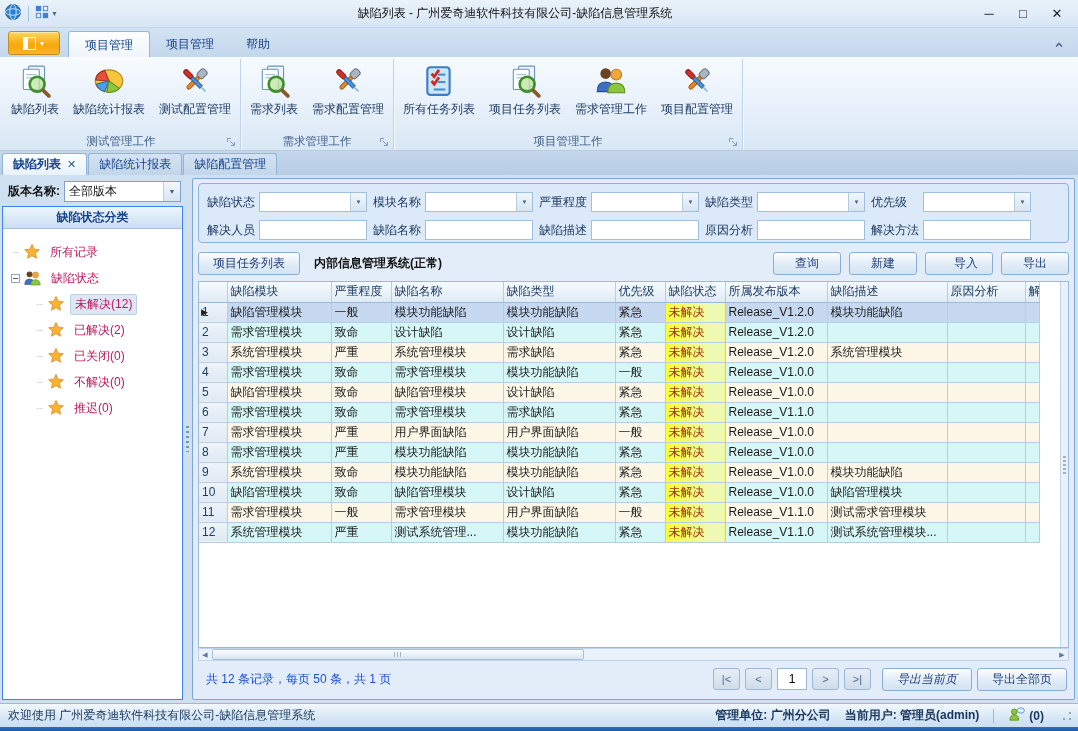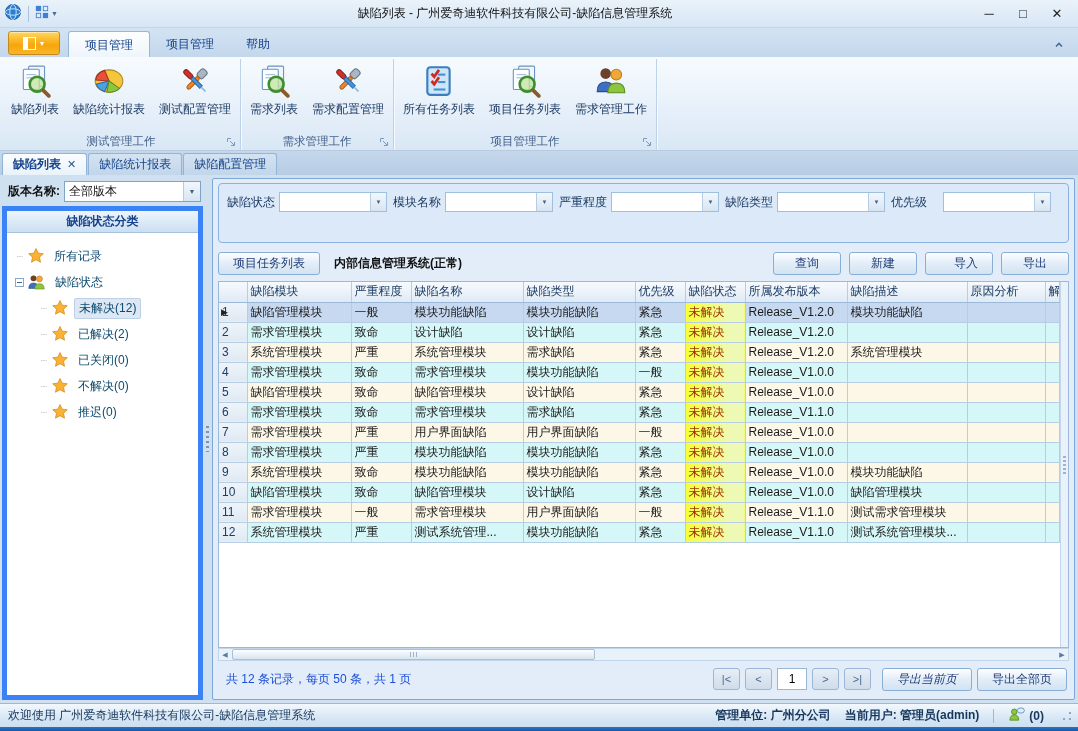--- a/index.html
+++ b/index.html
@@ -42,33 +42,33 @@
   .doctabs { height:24px; background:linear-gradient(#c4d7eb,#b7cde5); display:flex; align-items:flex-end; padding:0 2px; }
   .dtab { height:22px; display:flex; align-items:center; gap:6px; padding:0 10px; margin-right:1px;
           background:linear-gradient(#d4e3f2,#c2d6ea); border:1px solid #93b4d6; border-bottom:none; border-radius:3px 3px 0 0; color:#15428b; }
   .dtab.active { background:linear-gradient(#fbfdff,#e9f2fb); font-weight:bold; }
   .dtab .close { color:#2d5988; font-size:11px; font-weight:bold; }
 
   
   .main { flex:1; display:flex; background:#cfe0f1; padding:3px 3px 3px 2px; min-height:0; }
 
   
-  .sidebar { width:201px; display:flex; flex-direction:column; }
+  .sidebar { width:181px; display:flex; flex-direction:column; }
   .vrow { height:28px; display:flex; align-items:center; padding:2px 2px 4px 6px; }
   .vrow .vlabel { font-weight:bold; color:#111; margin-right:4px; white-space:nowrap; }
   .combo { flex:1; height:21px; background:#fff; border:1px solid #7ea2c8; display:flex; align-items:center; }
   .combo .cval { flex:1; padding-left:4px; color:#111; }
   .combo .cbtn { width:17px; height:100%; border-left:1px solid #b7cde4; background:linear-gradient(#f2f7fc,#d7e5f2); display:flex; align-items:center; justify-content:center; font-size:7px; color:#44618a; }
-  .sidepanel { flex:1; border:5px solid #3b82f6; background:#fff; display:flex; flex-direction:column; min-height:0; }
+  .sidepanel { flex:1; border:1px solid #3b82f6; background:#fff; display:flex; flex-direction:column; min-height:0; }
   .sphead { height:22px; background:linear-gradient(#eef5fc,#cbdff2); border-bottom:1px solid #a7c2dd; display:flex; align-items:center; justify-content:center; color:#15428b; font-weight:bold; }
   .tree { flex:1; padding:10px 4px 4px 10px; overflow:hidden; }
   .titem { height:26px; display:flex; align-items:center; gap:5px; position:relative; }
   .titem .tconn { color:#b9b9b9; font-size:10px; letter-spacing:-1px; }
   .titem.lvl2 { padding-left:24px; }
-  .titem .tlabel { padding:1px 4px; color:#0c4a6e; white-space:nowrap; }
+  .titem .tlabel { padding:1px 4px; color:#be185d; white-space:nowrap; }
   .titem.selected .tlabel { background:#dde8f4; border:1px solid #bcd0e6; border-radius:2px; }
   .titem svg.star { width:18px; height:18px; }
   .titem svg.ppl { width:19px; height:19px; }
   .expander { position:absolute; left:8px; width:9px; height:9px; border:1px solid #8aa8c8; background:#fff; }
   .expander::after { content:""; position:absolute; left:1px; right:1px; top:3px; height:1px; background:#44618a; }
 
   
   .splitter { width:9px; display:flex; align-items:center; justify-content:center; }
   .splitter .grip { width:3px; height:26px; background:repeating-linear-gradient(#7a94b4 0 2px, transparent 2px 5px); }
 
@@ -285,20 +285,34 @@
             </div>
             <div class="rbtn">
               <svg viewBox="0 0 32 32">
                 <circle cx="11" cy="9" r="5" fill="#6b4226"></circle>
                 <path d="M3 26 q0-9 8-9 q8 0 8 9 z" fill="#3f6fc4" stroke="#2a4a8a"></path>
                 <circle cx="21" cy="10" r="5" fill="#f0a83a" stroke="#c27d18"></circle>
                 <path d="M13 27 q0-9 8-9 q8 0 8 9 z" fill="#8cc63f" stroke="#5a8f1f"></path>
               </svg>
               <span class="blabel">需求管理工作</span>
             </div>
+            <div class="rbtn">
+              <svg viewBox="0 0 32 32">
+                <g transform="rotate(45 16 16)">
+                  <rect x="12.5" y="2" width="7" height="9" rx="2.5" fill="#aab6c2" stroke="#6a7684"></rect>
+                  <rect x="14.3" y="11" width="3.4" height="15" rx="1.7" fill="#e8882a" stroke="#b05f12"></rect>
+                </g>
+                <g transform="rotate(-45 16 16)">
+                  <rect x="13.8" y="2" width="4.4" height="10" rx="2.2" fill="#d03028" stroke="#8a1f1a"></rect>
+                  <rect x="14.4" y="12" width="3.2" height="12" fill="#4a95da" stroke="#2a6aa8"></rect>
+                  <rect x="15.2" y="24" width="1.6" height="6" fill="#88b8e0"></rect>
+                </g>
+              </svg>
+              <span class="blabel">项目配置管理</span>
+            </div>
           </div>
           <div class="rlabel">项目管理工作<span class="launcher"><svg viewBox="0 0 10 10">
                 <path d="M1.5 5 V1.5 H5" fill="none" stroke="#7a9cc0"></path>
                 <path d="M4 4 l4 4 M8.5 5 v3.5 H5" fill="none" stroke="#7a9cc0"></path>
               </svg></span></div>
         </div>
       </div>
   </div>
 
   <div class="doctabs" id="doc-tabs">
@@ -419,20 +433,42 @@
                 <span class="sp"></span>
                 <span class="cbtn">▼</span>
               </div>
             </div>
             <div class="fpair">
               <span class="flabel">优先级</span>
               <div class="fcombo">
                 <span class="sp"></span>
                 <span class="cbtn">▼</span>
               </div>
+            </div>
+          </div>
+        <div class="frow" id="frow2">
+            <div class="fpair">
+              <span class="flabel">解决人员</span>
+              <input class="ftext" style="">
+            </div>
+            <div class="fpair">
+              <span class="flabel">缺陷名称</span>
+              <input class="ftext" style="">
+            </div>
+            <div class="fpair">
+              <span class="flabel">缺陷描述</span>
+              <input class="ftext" style="">
+            </div>
+            <div class="fpair">
+              <span class="flabel">原因分析</span>
+              <input class="ftext" style="">
+            </div>
+            <div class="fpair">
+              <span class="flabel">解决方法</span>
+              <input class="ftext" style="">
             </div>
           </div>
       </div>
 
       <div class="rtoolbar">
         <button class="btn">项目任务列表</button>
         <span class="sysname">内部信息管理系统(正常)</span>
         <span class="spacer"></span>
         <span id="action-buttons" style="display:flex; gap:8px;">
             <button class="btn" style="min-width: 68px; text-align: center;">查询</button>

